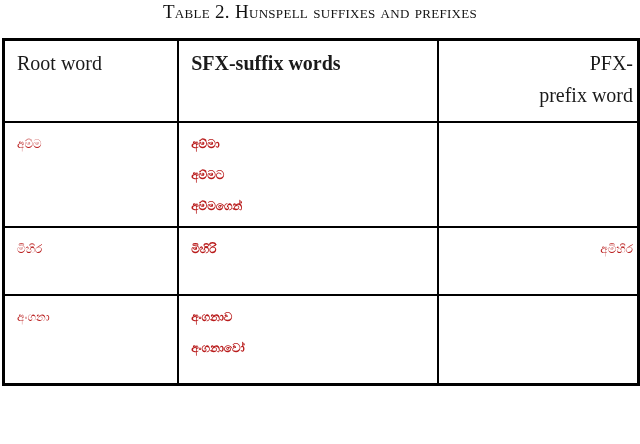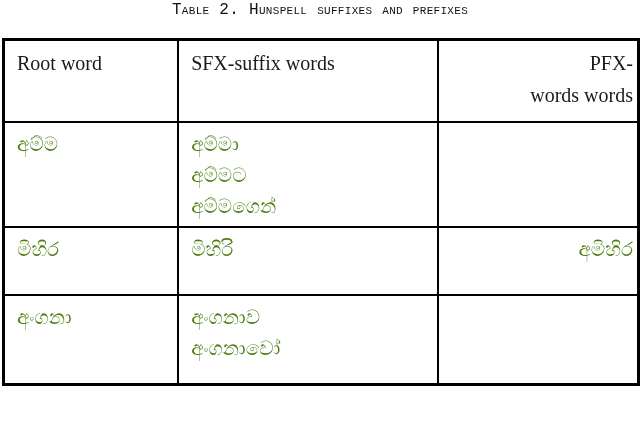--- a/index.html
+++ b/index.html
@@ -14,61 +14,61 @@
     background: #ffffff;
     overflow: hidden;
     font-family: "Liberation Serif", serif;
   }
   .caption {
     position: absolute;
     top: 1px;
     left: 0;
     width: 640px;
     text-align: center;
-    font-family: Liberation Mono, monospace;
+    font-family: Liberation Serif, serif;
     font-variant: small-caps;
-    font-size: 16px;
+    font-size: 19px;
     letter-spacing: 0.3px;
     color: #111111;
     white-space: nowrap;
   }
   table.hunspell {
     position: absolute;
     top: 38px;
     left: 2px;
     border-collapse: collapse;
     table-layout: fixed;
     border: 3px solid #000000;
     padding-left: 28px;
   }
   table.hunspell td {
     border: 2px solid #000000;
     vertical-align: top;
     padding: 6px 4px 4px 12px;
     overflow: hidden;
   }
   td.c1 { width: 158px; }
-  td.c2 { width: 245px; }
+  td.c2 { width: 245px; font-weight: bold; }
   td.c3 { width: 184px; text-align: right; }
   tr.hdr  { height: 82px; }
   tr.r1   { height: 100px; }
   tr.r2   { height: 68px; }
   tr.r3   { height: 90px; }
   tr.r4   { height: 63px; }
   .latin {
     font-family: "Liberation Serif", serif;
     font-size: 20px;
     line-height: 32px;
     color: #1a1a1a;
   }
   .si {
     font-family: "DejaVu Sans", sans-serif;
-    font-size: 20px;
+    font-size: 12px;
     line-height: 31px;
-    color: #4d7c0f;
+    color: #b91c1c;
   }
   .hdr td { padding-top: 8px; padding-left: 11px; }
 </style>
 </head>
 <body>
 
 <div class="page">
 
   <div class="caption">Table 2. Hunspell suffixes and prefixes</div>
 
@@ -76,21 +76,21 @@
     <tbody>
         <tr class="hdr">
       <td class="c1">
         <div class="latin">Root word</div>
       </td>
       <td class="c2">
         <div class="latin">SFX-suffix words</div>
       </td>
       <td class="c3">
         <div class="latin">PFX-</div>
-        <div class="latin">words words</div>
+        <div class="latin">prefix word</div>
       </td>
     </tr>
 
     <tr class="r1">
       <td class="c1">
         <div class="si">අම්ම</div>
       </td>
       <td class="c2">
         <div class="si">අම්මා</div>
         <div class="si">අම්මට</div>

